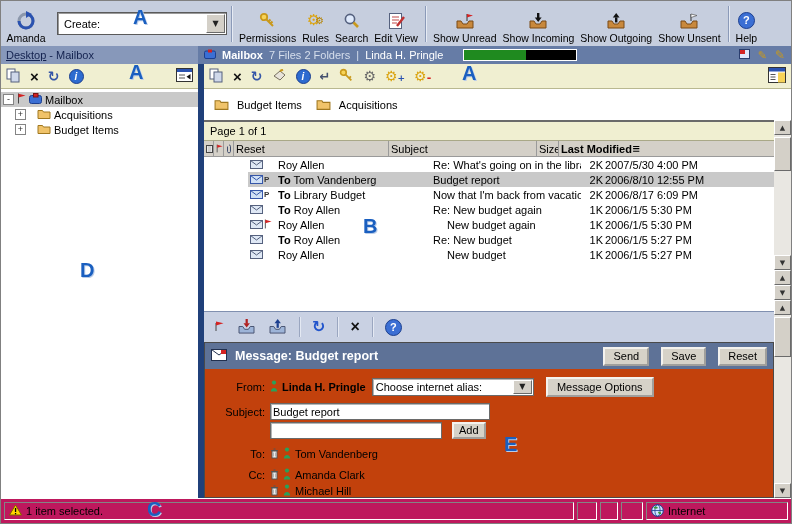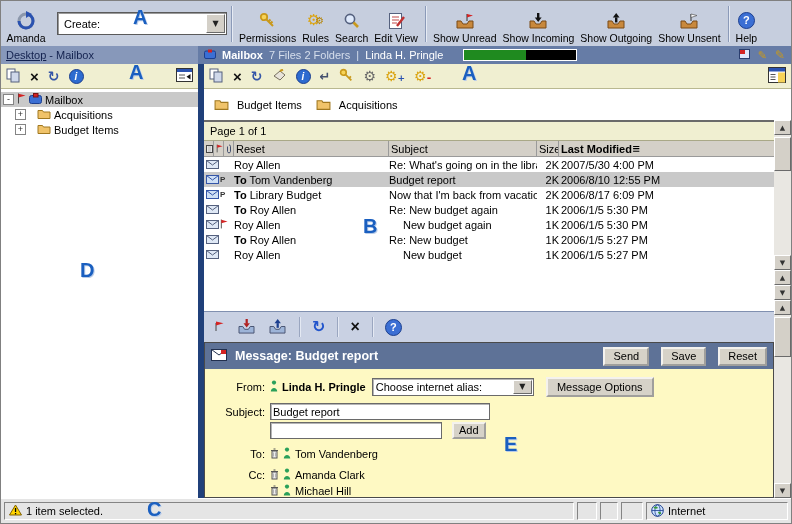--- a/index.html
+++ b/index.html
@@ -48,36 +48,36 @@
   .toggle{width:9px;height:9px;border:1px solid #848484;background:#fff;font-size:9px;line-height:8px;
           text-align:center;color:#333;margin-left:12px;flex:none;}
   .toggle.minus{margin-left:0;}
   
   #crumbs{height:31px;background:#fff;border-bottom:1px solid #6a6a6a;display:flex;align-items:center;gap:8px;
           padding-left:10px;flex:none;margin-right:0;}
   #pagebar{height:18px;background:#f0efd1;border-bottom:1px solid #a9a887;line-height:18px;padding-left:6px;
            flex:none;margin-right:17px;border-top:1px solid #6a6a6a;}
   #thead{height:15px;background:#d4d0c8;display:flex;flex:none;margin-right:17px;border-bottom:1px solid #9a9a9a;}
   #thead .hc{border-right:1px solid #9a9a9a;display:flex;align-items:center;padding-left:2px;box-sizing:border-box;overflow:hidden;}
-  #rows{flex:1;background:#fff;margin-right:17px;overflow:hidden;position:relative;}
+  #rows{flex:1;background:#fff;margin-right:17px;overflow:hidden;position:relative;padding-left:44px;}
   .lrow{height:15px;display:flex;align-items:center;}
   .lrow.sel{background:#c9c9c9;}
   .cIc{width:30px;flex:none;display:flex;align-items:center;gap:1px;padding-left:2px;box-sizing:border-box;}
   .cName{width:155px;flex:none;overflow:hidden;white-space:nowrap;}
   .cSubj{width:148px;flex:none;overflow:hidden;white-space:nowrap;}
   .cSubj.ind{padding-left:14px;width:134px;}
   .cSize{width:22px;flex:none;text-align:right;}
   .cMod{flex:1;padding-left:2px;white-space:nowrap;}
   .pmark{font-size:8px;font-weight:bold;color:#333;}
   
   #ctb{height:30px;background:#c9d1e3;border-top:1px solid #8090b0;display:flex;align-items:center;gap:12px;
        padding-left:10px;flex:none;}
   .csep{width:1px;height:20px;background:#9aa6c0;box-shadow:1px 0 0 #e4e9f3;}
   
-  #msg{flex:1;margin-right:17px;border:1px solid #4a4a4a;display:flex;flex-direction:column;overflow:hidden;background:#fef9c3;}
+  #msg{flex:1;margin-right:17px;border:1px solid #4a4a4a;display:flex;flex-direction:column;overflow:hidden;background:#c2410c;}
   #msgTitle{height:26px;background:#5e7297;color:#fff;display:flex;align-items:center;gap:8px;padding:0 6px;flex:none;}
   #msgTitle .t{font-weight:bold;font-size:12.5px;}
   .btn{background:#d6d2c8;border:2px outset #f4f2ee;font-size:11px;padding:1px 8px;color:#000;
        font-family:"Liberation Sans",sans-serif;line-height:13px;}
   #msgTitle .btn{margin-left:4px;}
   #msgTitle .spacer{flex:1;}
   #form{flex:1;overflow:hidden;padding-top:8px;}
   .frow{display:flex;align-items:center;margin-bottom:2px;}
   .flab{width:60px;text-align:right;margin-right:5px;flex:none;}
   .tin{height:15px;border:1px solid #6a6a6a;box-shadow:inset 1px 1px 0 #b5b5b5;font-size:11px;
@@ -85,21 +85,21 @@
   .selbox{position:relative;width:162px;height:18px;border:1px solid #6a6a6a;box-shadow:inset 1px 1px 0 #b5b5b5;
           background:#fff;display:flex;align-items:center;padding-left:3px;box-sizing:border-box;margin-left:6px;}
   .rcp{display:flex;align-items:center;gap:4px;}
   
   .sbseg{position:absolute;right:0;width:17px;background:#e9e7e2;}
   .sbtn{height:15px;background:#d4d0c8;border:1px solid;border-color:#fff #6a6a6a #6a6a6a #fff;
         display:flex;align-items:center;justify-content:center;font-size:7px;color:#333;box-sizing:border-box;
         font-family:"DejaVu Sans",sans-serif;}
   .sthumb{background:#d4d0c8;border:1px solid;border-color:#fff #6a6a6a #6a6a6a #fff;box-sizing:border-box;}
   
-  #status{position:absolute;left:0;right:0;bottom:0;height:25px;background:#e5e5e5;display:flex;align-items:center;
+  #status{position:absolute;left:0;right:0;bottom:0;height:25px;background:#be185d;display:flex;align-items:center;
           gap:3px;padding:0 3px;border-top:1px solid #fff;box-sizing:border-box;}
   .scell{height:18px;border:1px solid;border-color:#848484 #fff #fff #848484;display:flex;align-items:center;
          gap:4px;padding:0 4px;box-sizing:border-box;}
   #scellMain{flex:1;}
   
   .annot{position:absolute;color:#1a5fc0;font-weight:bold;font-size:20px;font-family:"Liberation Sans",sans-serif;
          text-shadow:1px 1px 0 #b9cce8;z-index:50;}
 </style>
 </head>
 <body>

